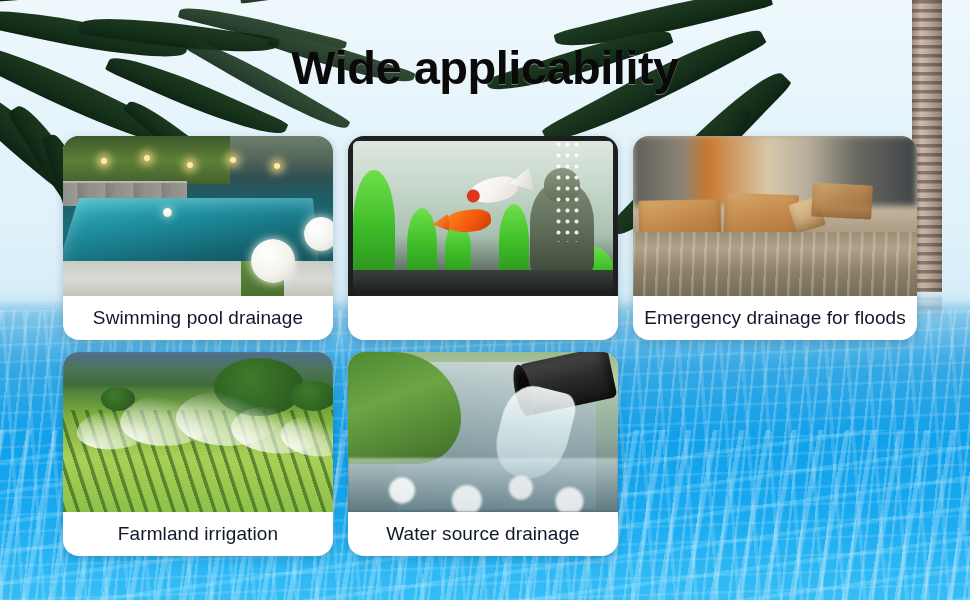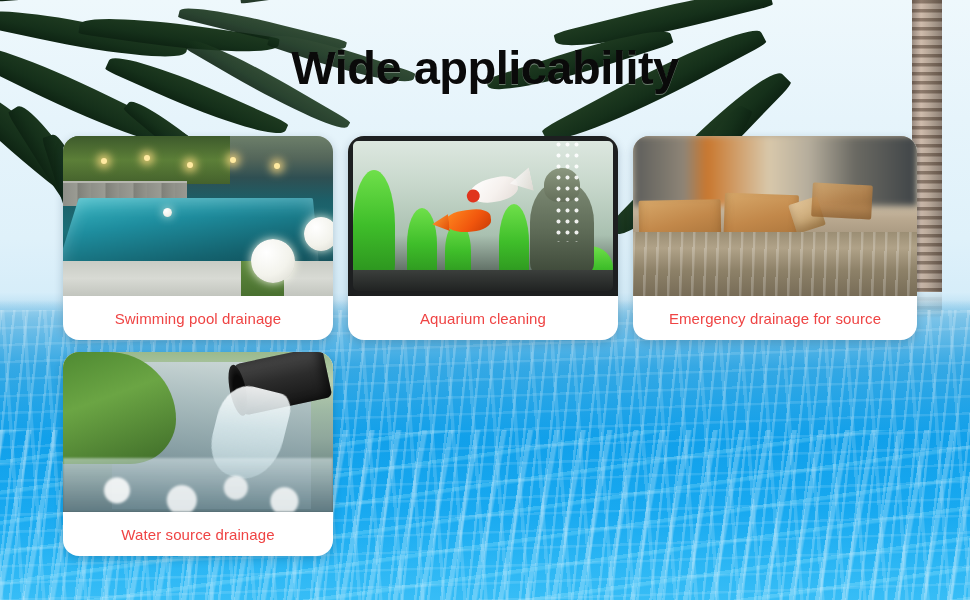--- a/index.html
+++ b/index.html
@@ -109,22 +109,22 @@
     position: relative;
     height: 160px;
     overflow: hidden;
     background: #cfd8d4;
   }
   .caption {
     flex: 1;
     display: flex;
     align-items: center;
     justify-content: center;
-    font-size: 15px;
-    color: #ef4444;
+    font-size: 19px;
+    color: #0f172a;
     letter-spacing: .1px;
     padding: 8px 6px;
     text-align: center;
     white-space: nowrap;
   }
 
   
   .sc-pool { position:absolute; inset:0; background:linear-gradient(180deg,#6d7f6a 0%,#54665a 14%, #2f4f52 26%, #1c5f68 40%, #1b6f78 60%, #17525c 78%, #b9bdb8 79%, #cfd3cd 100%); }
   .pool-water {
     position:absolute; left:2%; top:36%; width:92%; height:48%;
@@ -358,37 +358,53 @@
           <div class="plant" style="left:70%; width:22px; height:46px; bottom:6%;"></div>
           <div class="plant" style="right:2%; width:46px; height:44px; bottom:4%; border-radius:50%;"></div>
           <div class="buddha"></div>
           <div class="bubbles"></div>
           <div class="fish-white" style="left:45%; top:26%; transform:rotate(-12deg);"></div>
           <div class="fish-gold" style="left:36%; top:46%; transform:rotate(-6deg);"></div>
           <div class="aq-gravel"></div>
           <div class="aq-glass"></div>
         </div>
       </div>
-      <div class="caption">Aquarium cleaning</div>
     </div>
 
     <div class="card">
       <div class="thumb">
         <div class="sc-flood">
           <div class="flood-bg-blur"></div>
           <div class="box" style="left:2%;  top:40%; width:82px; height:52px; transform:rotate(-1deg);"></div>
           <div class="box" style="left:32%; top:36%; width:74px; height:58px; transform:rotate(2deg);"></div>
           <div class="box" style="left:56%; top:40%; width:30px; height:30px; transform:rotate(-18deg); background:linear-gradient(160deg,#e4c79b,#b8945f);"></div>
           <div class="box" style="left:63%; top:30%; width:60px; height:34px; transform:rotate(3deg); opacity:.8;"></div>
           <div class="flood-surface"></div>
         </div>
       </div>
-      <div class="caption">Emergency drainage for source</div>
+      <div class="caption">Emergency drainage for floods</div>
     </div>
 
+    <div class="card">
+      <div class="thumb">
+        <div class="sc-farm">
+          <div class="farm-hill"></div>
+          <div class="farm-tree" style="left:56%; top:4%;  width:90px; height:58px;"></div>
+          <div class="farm-tree" style="left:14%; top:22%; width:34px; height:24px;"></div>
+          <div class="farm-tree" style="left:84%; top:18%; width:46px; height:30px;"></div>
+          <div class="farm-rows"></div>
+          <div class="spray" style="left:6%;  top:38%; width:76px; height:40px; transform:rotate(-6deg);"></div>
+          <div class="spray" style="left:22%; top:28%; width:96px; height:52px; transform:rotate(-4deg);"></div>
+          <div class="spray" style="left:42%; top:24%; width:104px; height:56px;"></div>
+          <div class="spray" style="left:62%; top:32%; width:92px; height:48px; transform:rotate(3deg);"></div>
+          <div class="spray" style="left:80%; top:38%; width:72px; height:40px; transform:rotate(5deg);"></div>
+        </div>
+      </div>
+      <div class="caption">Farmland irrigation</div>
+    </div>
 
 
     <div class="card">
       <div class="thumb">
         <div class="sc-transfer">
           <div class="tr-channel"></div>
           <div class="tr-grass"></div>
           <div class="pipe"></div>
           <div class="gush"></div>
           <div class="froth"></div>

